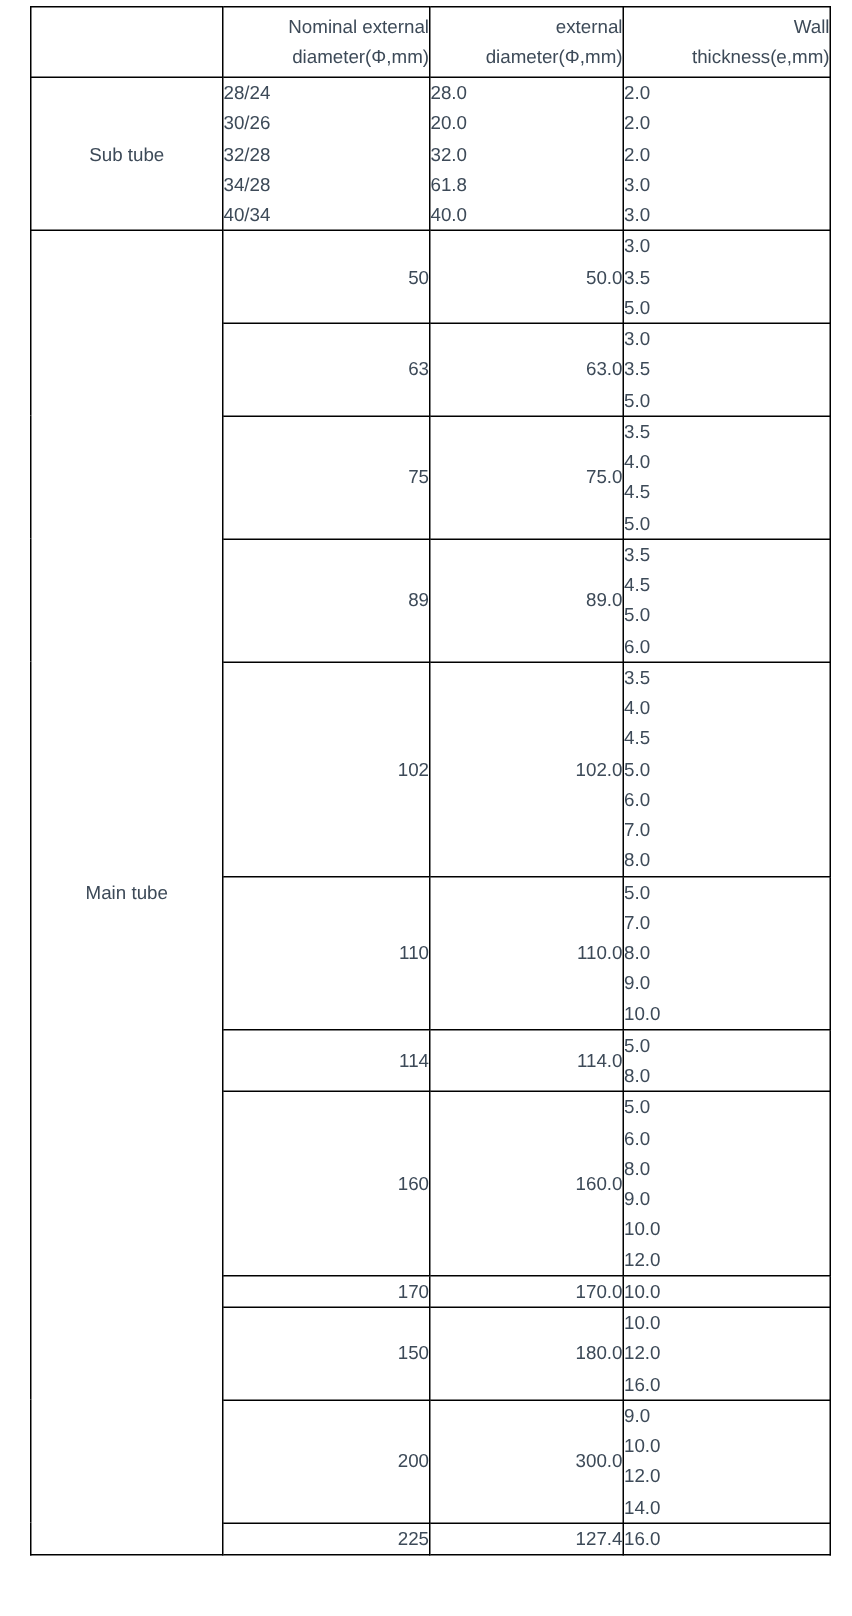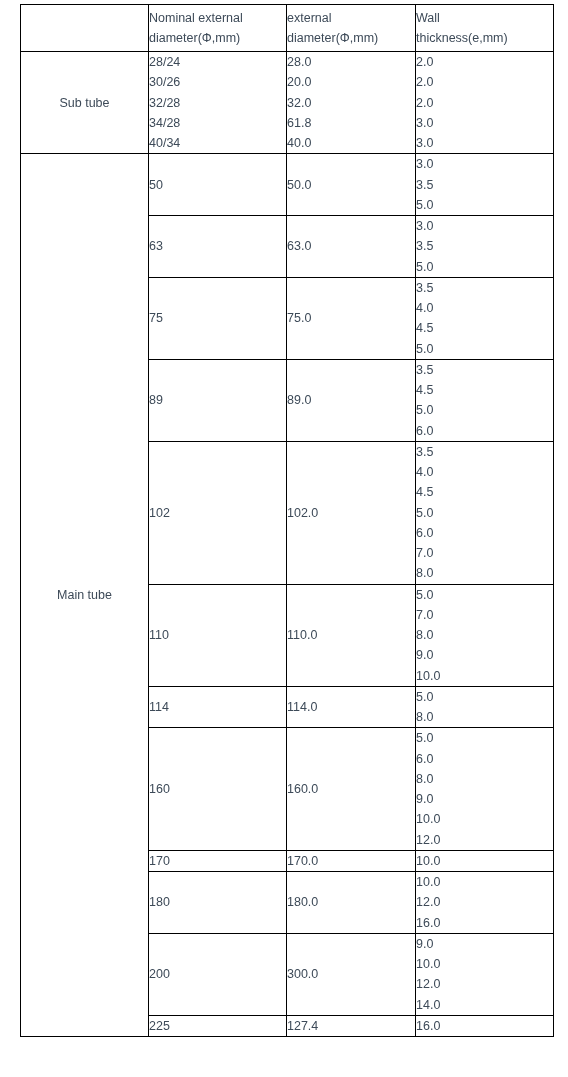--- a/index.html
+++ b/index.html
@@ -32,38 +32,38 @@
     border: 1px solid #000000;
     padding: 0;
     font-weight: normal;
     font-size: 12.5px;
     line-height: 1.62;
     color: #3d4a58;
     vertical-align: middle;
   }
 
   .hdr-cell {
-    text-align: left;
+    text-align: right;
     padding: 5px 6px 6px 6px;
     height: 47px;
     vertical-align: top;
   }
   .hdr-cell .ln { display: block; white-space: nowrap; }
   .hdr-blank { border: 1px solid #000000; }
 
   .cat-cell {
     text-align: center;
     vertical-align: middle;
     margin-left: 24px;
   }
   .cat-cell.main-cat { vertical-align: middle; }
   .main-cat .cat-label { display: block; position: relative; }
 
   .val-cell {
-    text-align: left;
+    text-align: right;
     vertical-align: middle;
     padding: 3px 0;
   }
 
   .stack-cell {
     text-align: left;
     vertical-align: middle;
     padding: 3px 0 4px 0;
   }
   .stack-cell .v { display: block; }
@@ -204,21 +204,21 @@
         </td>
       </tr>
       <tr>
         <td class="val-cell">170</td>
         <td class="val-cell">170.0</td>
         <td class="stack-cell">
           <span class="v">10.0</span>
         </td>
       </tr>
       <tr>
-        <td class="val-cell">180</td>
+        <td class="val-cell">150</td>
         <td class="val-cell">180.0</td>
         <td class="stack-cell">
           <span class="v">10.0</span>
           <span class="v">12.0</span>
           <span class="v">16.0</span>
         </td>
       </tr>
       <tr>
         <td class="val-cell">200</td>
         <td class="val-cell">300.0</td>

